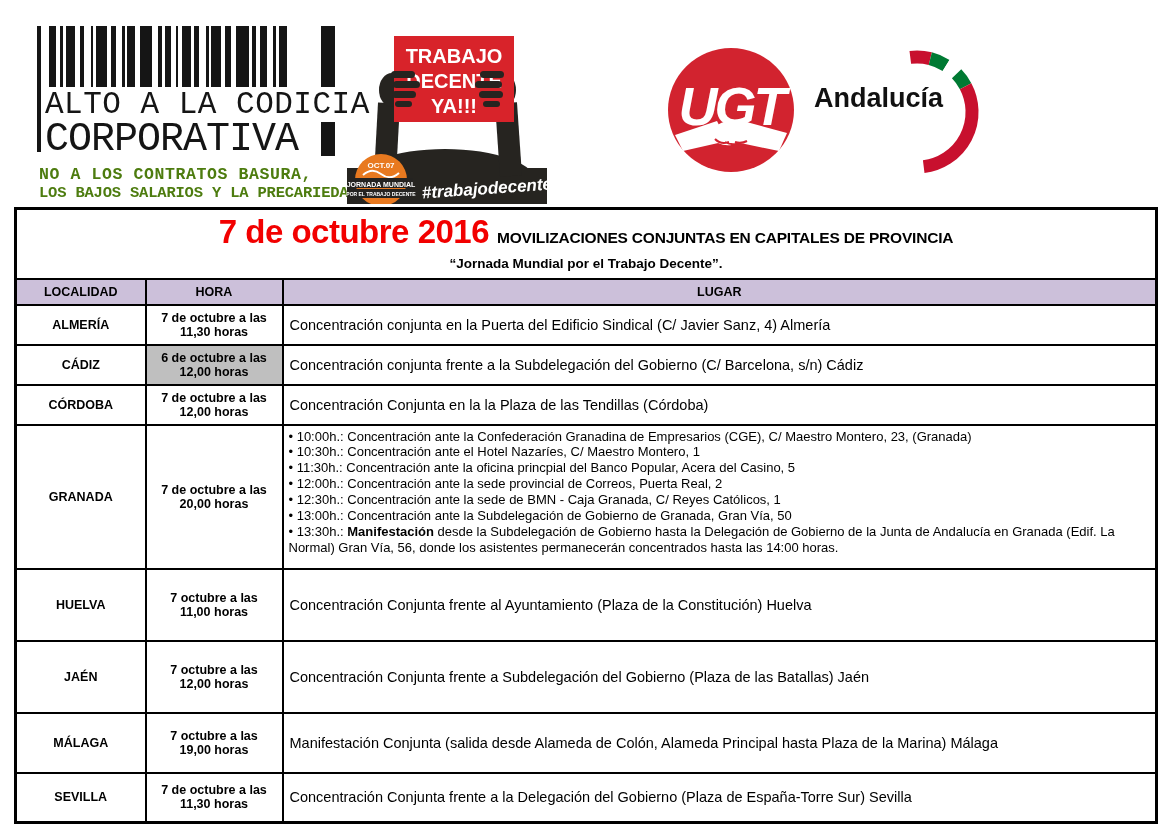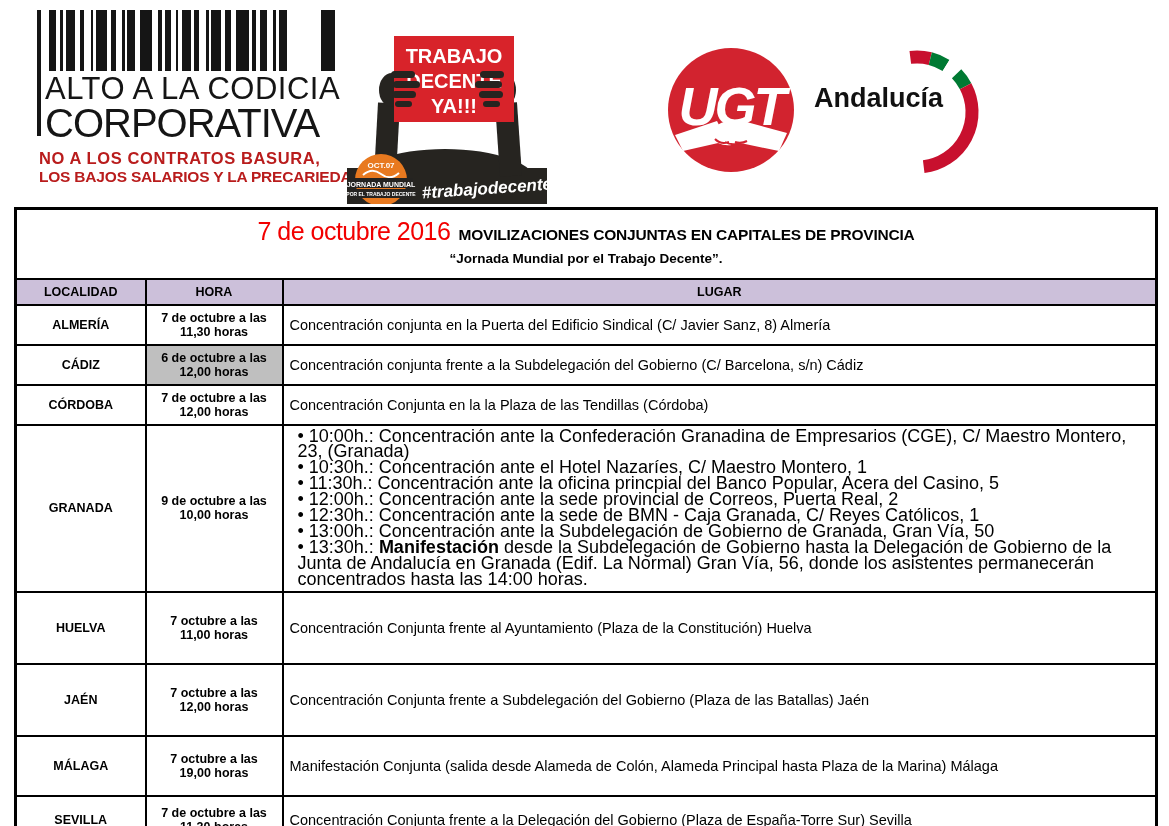--- a/index.html
+++ b/index.html
@@ -7,25 +7,25 @@
   body {
     width:1169px; height:826px; position:relative; overflow:hidden;
     font-family:"Liberation Sans", sans-serif; color:#000;
   }
   .page { position:absolute; inset:0; background:#fff; }
 
   
   .logo-strip { position:absolute; left:0; top:0; width:1169px; height:205px; }
 
   
-  .barcode-logo { position:absolute; left:37px; top:10px; width:298px; height:172px; }
+  .barcode-logo { position:absolute; left:37px; top:26px; width:298px; height:172px;font-family:Liberation Mono, monospace; }
   .bc-bars { position:absolute; left:0; top:0; width:298px; height:132px; }
   .bc-line1 { position:absolute; left:8px; top:61px; font-size:31px; color:#151515; letter-spacing:.5px; white-space:nowrap; background:#fff; padding-right:4px;}
   .bc-line2 { position:absolute; left:8px; top:91px; font-size:40px; color:#151515; letter-spacing:-1px; white-space:nowrap; background:#fff; padding-right:16px;}
-  .bc-sub  { position:absolute; left:2px; top:139px; color:#b91c1c; font-weight:bold; }
+  .bc-sub  { position:absolute; left:2px; top:139px; color:#4d7c0f; font-weight:bold; }
   .bc-sub .s1 { font-size:16.5px; letter-spacing:.6px; white-space:nowrap; }
   .bc-sub .s2 { font-size:15.5px; letter-spacing:-.2px; white-space:nowrap; }
 
   
   .placard { position:absolute; left:345px; top:8px; width:205px; height:196px; }
   .placard svg { position:absolute; inset:0; }
 
   
   .ugt-logo { position:absolute; left:667px; top:47px; width:128px; height:126px; }
   .andalucia-label { position:absolute; left:814px; top:83px; font-size:27px; font-weight:bold; color:#111; white-space:nowrap; }
@@ -33,32 +33,32 @@
 
   
   table.mob-table {
     position:absolute; left:14px; top:207px; width:1141px;
     border-collapse:collapse; table-layout:fixed;
     border:3px solid #000;
   }
   .mob-table th, .mob-table td { border:2px solid #000; overflow:hidden; }
   .title-cell { height:70px; text-align:center; vertical-align:middle; padding:2px 0 6px 0; }
   .title-line { white-space:nowrap; }
-  .title-red { color:var(--title-red,#f20000); font-size:25px; font-weight:normal; letter-spacing:-.5px; }
+  .title-red { color:var(--title-red,#f20000); font-size:33px; font-weight:bold; letter-spacing:-.5px; }
   .title-black { font-size:15.5px; font-weight:bold; margin-left:8px; letter-spacing:-.2px; }
   .subtitle { font-size:13.5px; font-weight:bold; margin-top:5px; }
   .mob-table th {
     background:var(--lavender,#ccc0da); height:26px;
     font-size:12.5px; font-weight:bold; text-align:center; vertical-align:middle;
   }
   td.loc  { text-align:center; vertical-align:middle; font-weight:bold; font-size:12.5px; }
   td.hora { text-align:center; vertical-align:middle; font-weight:bold; font-size:12.5px; padding:5px 8px; }
   td.hora.shaded { background:var(--shade-gray,#bfbfbf); }
   td.lugar { font-size:14.5px; padding:2px 6px; vertical-align:middle; }
-  td.lugar.bullets { font-size:18px; line-height:15.9px; vertical-align:top; padding:3px 14px; }
+  td.lugar.bullets { font-size:13px; line-height:15.9px; vertical-align:top; padding:3px 5px; }
   tbody tr:nth-child(1){height:40px} tbody tr:nth-child(2){height:40px}
   tbody tr:nth-child(3){height:38px} tbody tr:nth-child(4){height:144px}
   tbody tr:nth-child(5){height:72px} tbody tr:nth-child(6){height:72px}
   tbody tr:nth-child(7){height:60px} tbody tr:nth-child(8){height:50px}
 </style>
 </head>
 <body>
 
 <div class="page">
 
@@ -185,35 +185,35 @@
       <tr>
         <th>LOCALIDAD</th>
         <th>HORA</th>
         <th>LUGAR</th>
       </tr>
     </thead>
     <tbody>
         <tr>
           <td class="loc">ALMERÍA</td>
           <td class="hora">7 de octubre a las 11,30 horas</td>
-          <td class="lugar">Concentración conjunta en la Puerta del Edificio Sindical (C/ Javier Sanz, 8) Almería</td>
+          <td class="lugar">Concentración conjunta en la Puerta del Edificio Sindical (C/ Javier Sanz, 4) Almería</td>
         </tr>
         <tr>
           <td class="loc">CÁDIZ</td>
           <td class="hora shaded">6 de octubre a las 12,00 horas</td>
           <td class="lugar">Concentración conjunta frente a la Subdelegación del Gobierno (C/ Barcelona, s/n) Cádiz</td>
         </tr>
         <tr>
           <td class="loc">CÓRDOBA</td>
           <td class="hora">7 de octubre a las 12,00 horas</td>
           <td class="lugar">Concentración Conjunta en la la Plaza de las Tendillas (Córdoba)</td>
         </tr>
         <tr>
           <td class="loc">GRANADA</td>
-          <td class="hora">9 de octubre a las 10,00 horas</td>
+          <td class="hora">7 de octubre a las 20,00 horas</td>
           <td class="lugar bullets">
             <div>• 10:00h.: Concentración ante la Confederación Granadina de Empresarios (CGE), C/ Maestro Montero, 23, (Granada)</div>
             <div>• 10:30h.: Concentración ante el Hotel Nazaríes, C/ Maestro Montero, 1</div>
             <div>• 11:30h.: Concentración ante la oficina princpial del Banco Popular, Acera del Casino, 5</div>
             <div>• 12:00h.: Concentración ante la sede provincial de Correos,  Puerta Real, 2</div>
             <div>• 12:30h.: Concentración ante la sede de BMN - Caja Granada, C/ Reyes Católicos, 1</div>
             <div>• 13:00h.: Concentración ante la Subdelegación de Gobierno de Granada, Gran Vía, 50</div>
             <div>• 13:30h.: <b>Manifestación</b> desde la Subdelegación de Gobierno hasta la Delegación de Gobierno de la Junta de Andalucía en Granada (Edif. La Normal) Gran Vía, 56, donde los asistentes permanecerán concentrados hasta las 14:00 horas.</div>
           </td>
         </tr>

